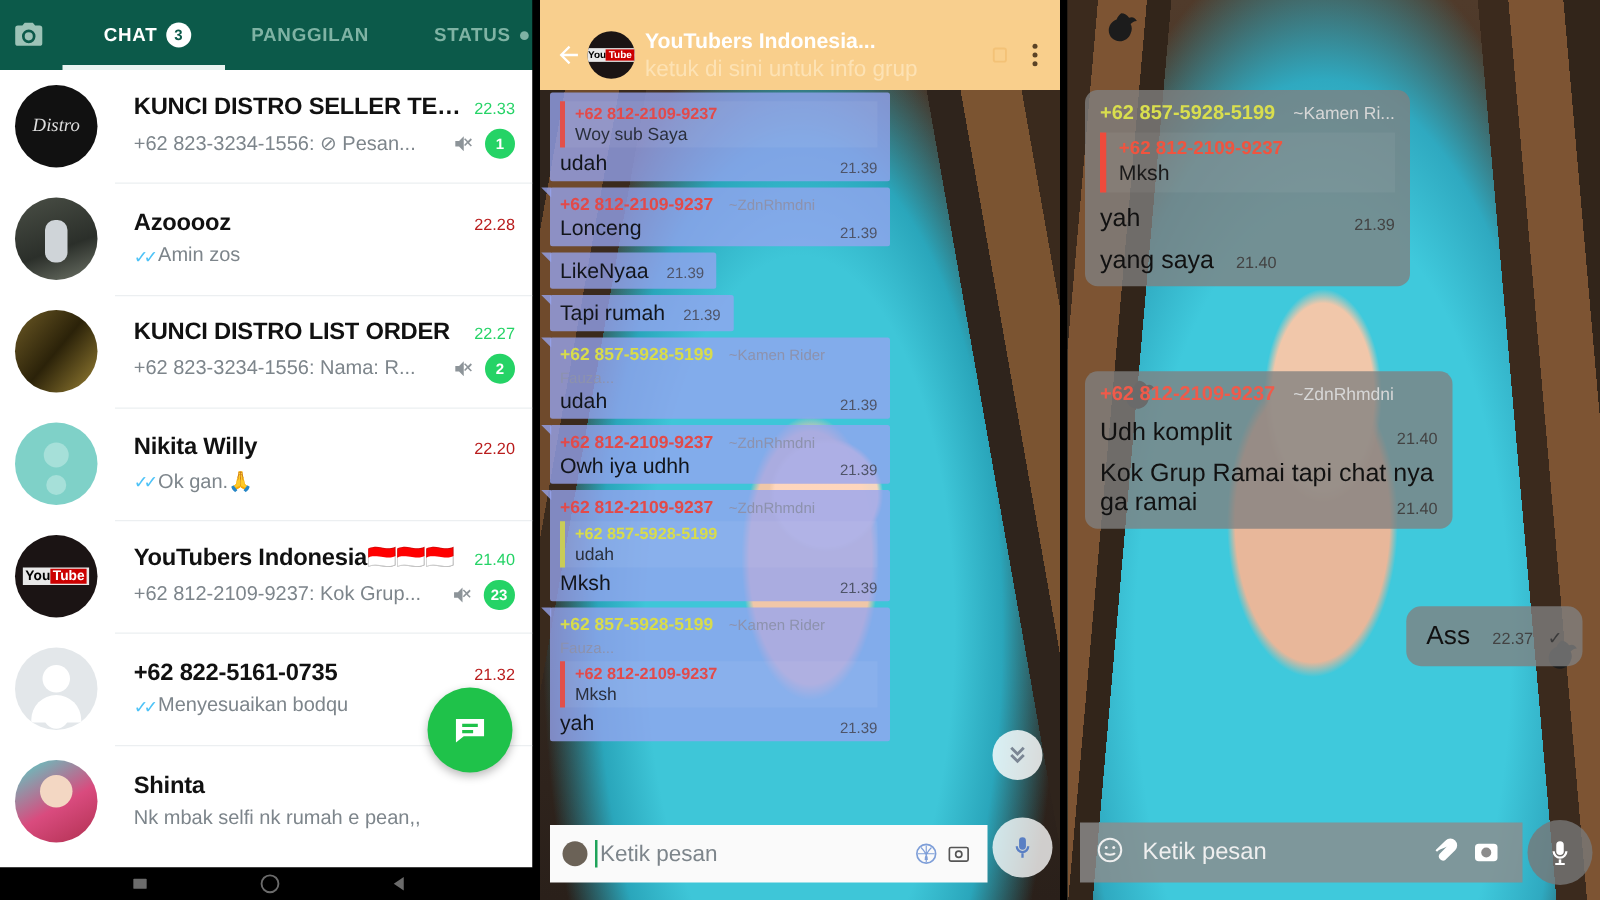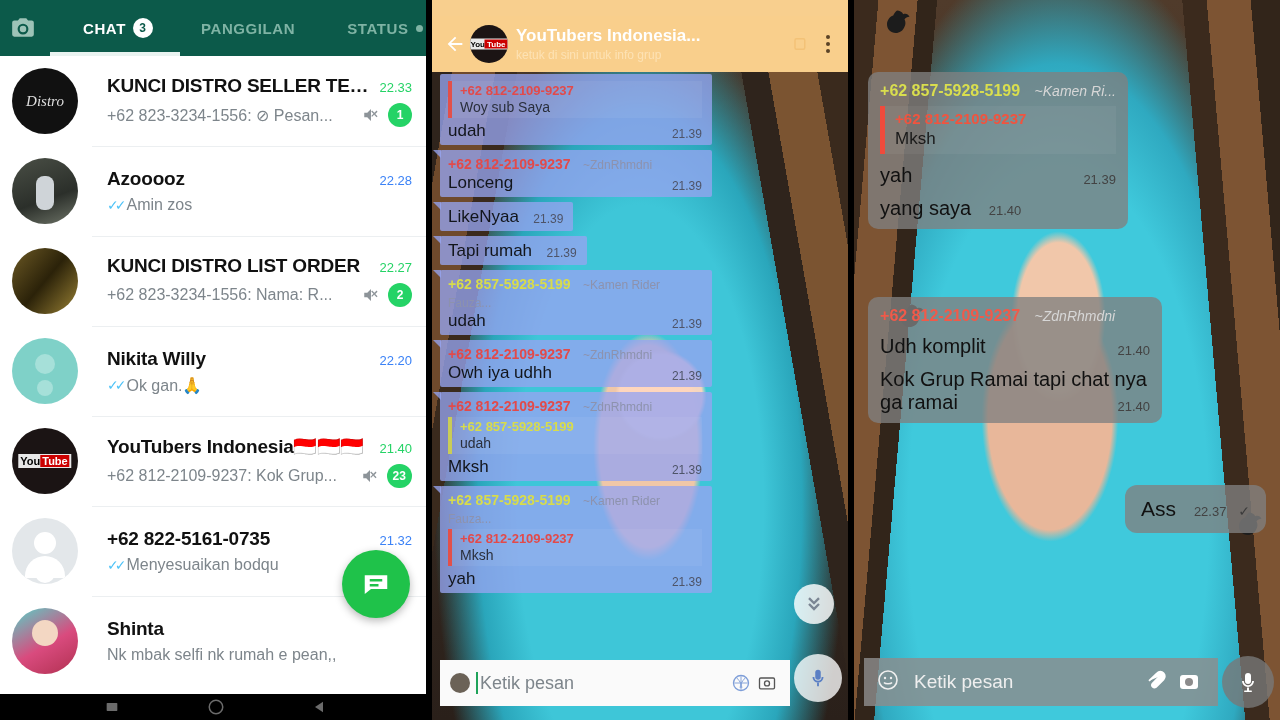--- a/index.html
+++ b/index.html
@@ -26,21 +26,21 @@
 
   .l-list { background:#fff; height:638px; overflow:hidden; position:relative; }
   .row { display:flex; align-items:center; padding:0 14px 0 12px; height:90px; position:relative; }
   .row + .row::before { content:""; position:absolute; top:0; left:92px; right:0; height:1px; background:#eceff1; }
   .av { width:66px; height:66px; border-radius:50%; flex:none; overflow:hidden; position:relative;
         background:#dfe3e6; }
   .row-body { flex:1; margin-left:29px; min-width:0; }
   .row-top { display:flex; align-items:baseline; }
   .r-name { font-size:19px; font-weight:bold; color:#111; white-space:nowrap; overflow:hidden;
             text-overflow:ellipsis; flex:1; letter-spacing:-.2px; }
-  .r-time { font-size:13px; color:#3b82f6; margin-left:8px; flex:none; }
+  .r-time { font-size:13px; color:#b91c1c; margin-left:8px; flex:none; }
   .r-time.green { color:#25d366; }
   .row-bot { display:flex; align-items:center; margin-top:6px; }
   .r-msg { font-size:16px; color:#7d858b; white-space:nowrap; overflow:hidden; text-overflow:ellipsis; flex:1; }
   .ticks { color:#4fc3f7; font-size:14px; margin-right:4px; letter-spacing:-4px; flex:none; }
   .mute { width:20px; height:18px; margin-left:6px; flex:none; }
   .mute svg { width:20px; height:18px; fill:#8d9499; }
   .unread { min-width:24px; height:24px; padding:0 6px; border-radius:12px; background:#25d366;
             color:#fff; font-size:12px; font-weight:bold; display:flex; align-items:center;
             justify-content:center; margin-left:7px; flex:none; }
   .fab { position:absolute; right:16px; bottom:76px; width:68px; height:68px; border-radius:50%;
@@ -96,21 +96,21 @@
   .m-back { width:30px; display:flex; align-items:center; justify-content:center; }
   .m-back svg { width:22px; height:22px; fill:#fff; }
   .m-av { width:38px; height:38px; border-radius:50%; background:#1b1414; position:relative;
           flex:none; overflow:hidden; margin-right:8px; }
   .m-av .ytbox { position:absolute; top:50%; left:50%; transform:translate(-50%,-50%);
       background:#e8e8e8; color:#000; font-size:8px; font-weight:bold; padding:1px 1px; display:flex; }
   .m-av .ytbox i { background:#c00; color:#fff; font-style:normal; padding:0 2px; }
   .m-titles { flex:1; min-width:0; }
   .m-title { color:#fff; font-size:17px; font-weight:bold; white-space:nowrap; overflow:hidden;
              text-overflow:ellipsis; }
-  .m-sub { color:#fde2b4; font-size:12px; margin-top:2px; white-space:nowrap; overflow:hidden;
+  .m-sub { color:#fde2b4; font-size:18px; margin-top:2px; white-space:nowrap; overflow:hidden;
            text-overflow:ellipsis; }
   .m-act { width:30px; display:flex; align-items:center; justify-content:center; }
   .m-act svg { width:18px; height:20px; fill:none; stroke:#f3c277; stroke-width:2; }
   .m-dots { width:24px; display:flex; flex-direction:column; align-items:center; gap:3px; }
   .m-dots span { width:4px; height:4px; border-radius:50%; background:#5b4326; }
 
   .m-thread { position:absolute; top:72px; left:0; right:0; bottom:62px; padding:2px 10px 0 8px; }
   .mb { background:rgba(150,164,240,.78); color:#14161c; border-radius:2px;
         padding:5px 10px 4px 8px; margin-bottom:5px; position:relative; width:max-content;
         max-width:280px; }
@@ -152,21 +152,21 @@
             radial-gradient(ellipse at 46% 58%, #e8b79a 0 19%, rgba(0,0,0,0) 21%),
             linear-gradient(95deg, #3b2a1d 0 5%, #7d5433 5% 13%, #32251a 13% 17%, rgba(0,0,0,0) 17%),
             linear-gradient(265deg, #32251a 0 6%, #7d5433 6% 15%, #3b2a1d 15% 20%, rgba(0,0,0,0) 20%),
             radial-gradient(ellipse at 48% 72%, #3fc9dc 0 48%, #2fa9c0 62%, rgba(0,0,0,0) 78%),
             linear-gradient(#503b2b,#2b211a); }
   .r-thread { position:absolute; top:72px; left:0; right:0; bottom:68px; padding:0 14px; }
   .rb { background:rgba(128,128,128,.78); border-radius:10px; padding:10px 12px 9px 12px;
         width:max-content; max-width:310px; margin-bottom:22px; position:relative; }
   .rb .sender { font-size:16px; font-weight:bold; color:#d9de4e; }
   .rb .sender.red { color:#f05a4a; }
-  .rb .push { font-size:14px; color:#d7d7d7; margin-left:10px;font-style:italic; }
+  .rb .push { font-size:14px; color:#d7d7d7; margin-left:10px; }
   .rb .quote { border-left:5px solid #ef4b3c; padding:4px 8px 5px 10px; margin:6px 0 4px 0;
                background:rgba(255,255,255,.05); }
   .rb .quote .q-name { font-size:15px; font-weight:bold; color:#f0543f; }
   .rb .quote .q-txt { font-size:17px; color:#1a1a1a; margin-top:2px; }
   .rb .line { font-size:20px; color:#111; margin-top:10px; }
   .rb .line .tm { font-size:13px; color:#434343; margin-left:12px; }
   .rb .line .tm.far { float:right; margin-top:8px; }
   .rb.out { margin-left:auto; border-radius:12px; padding:12px 16px; }
   .rb.out .line { margin-top:0; font-size:21px; }
   .rb.out .tick { color:#3b3b3b; margin-left:6px; font-size:14px; }

